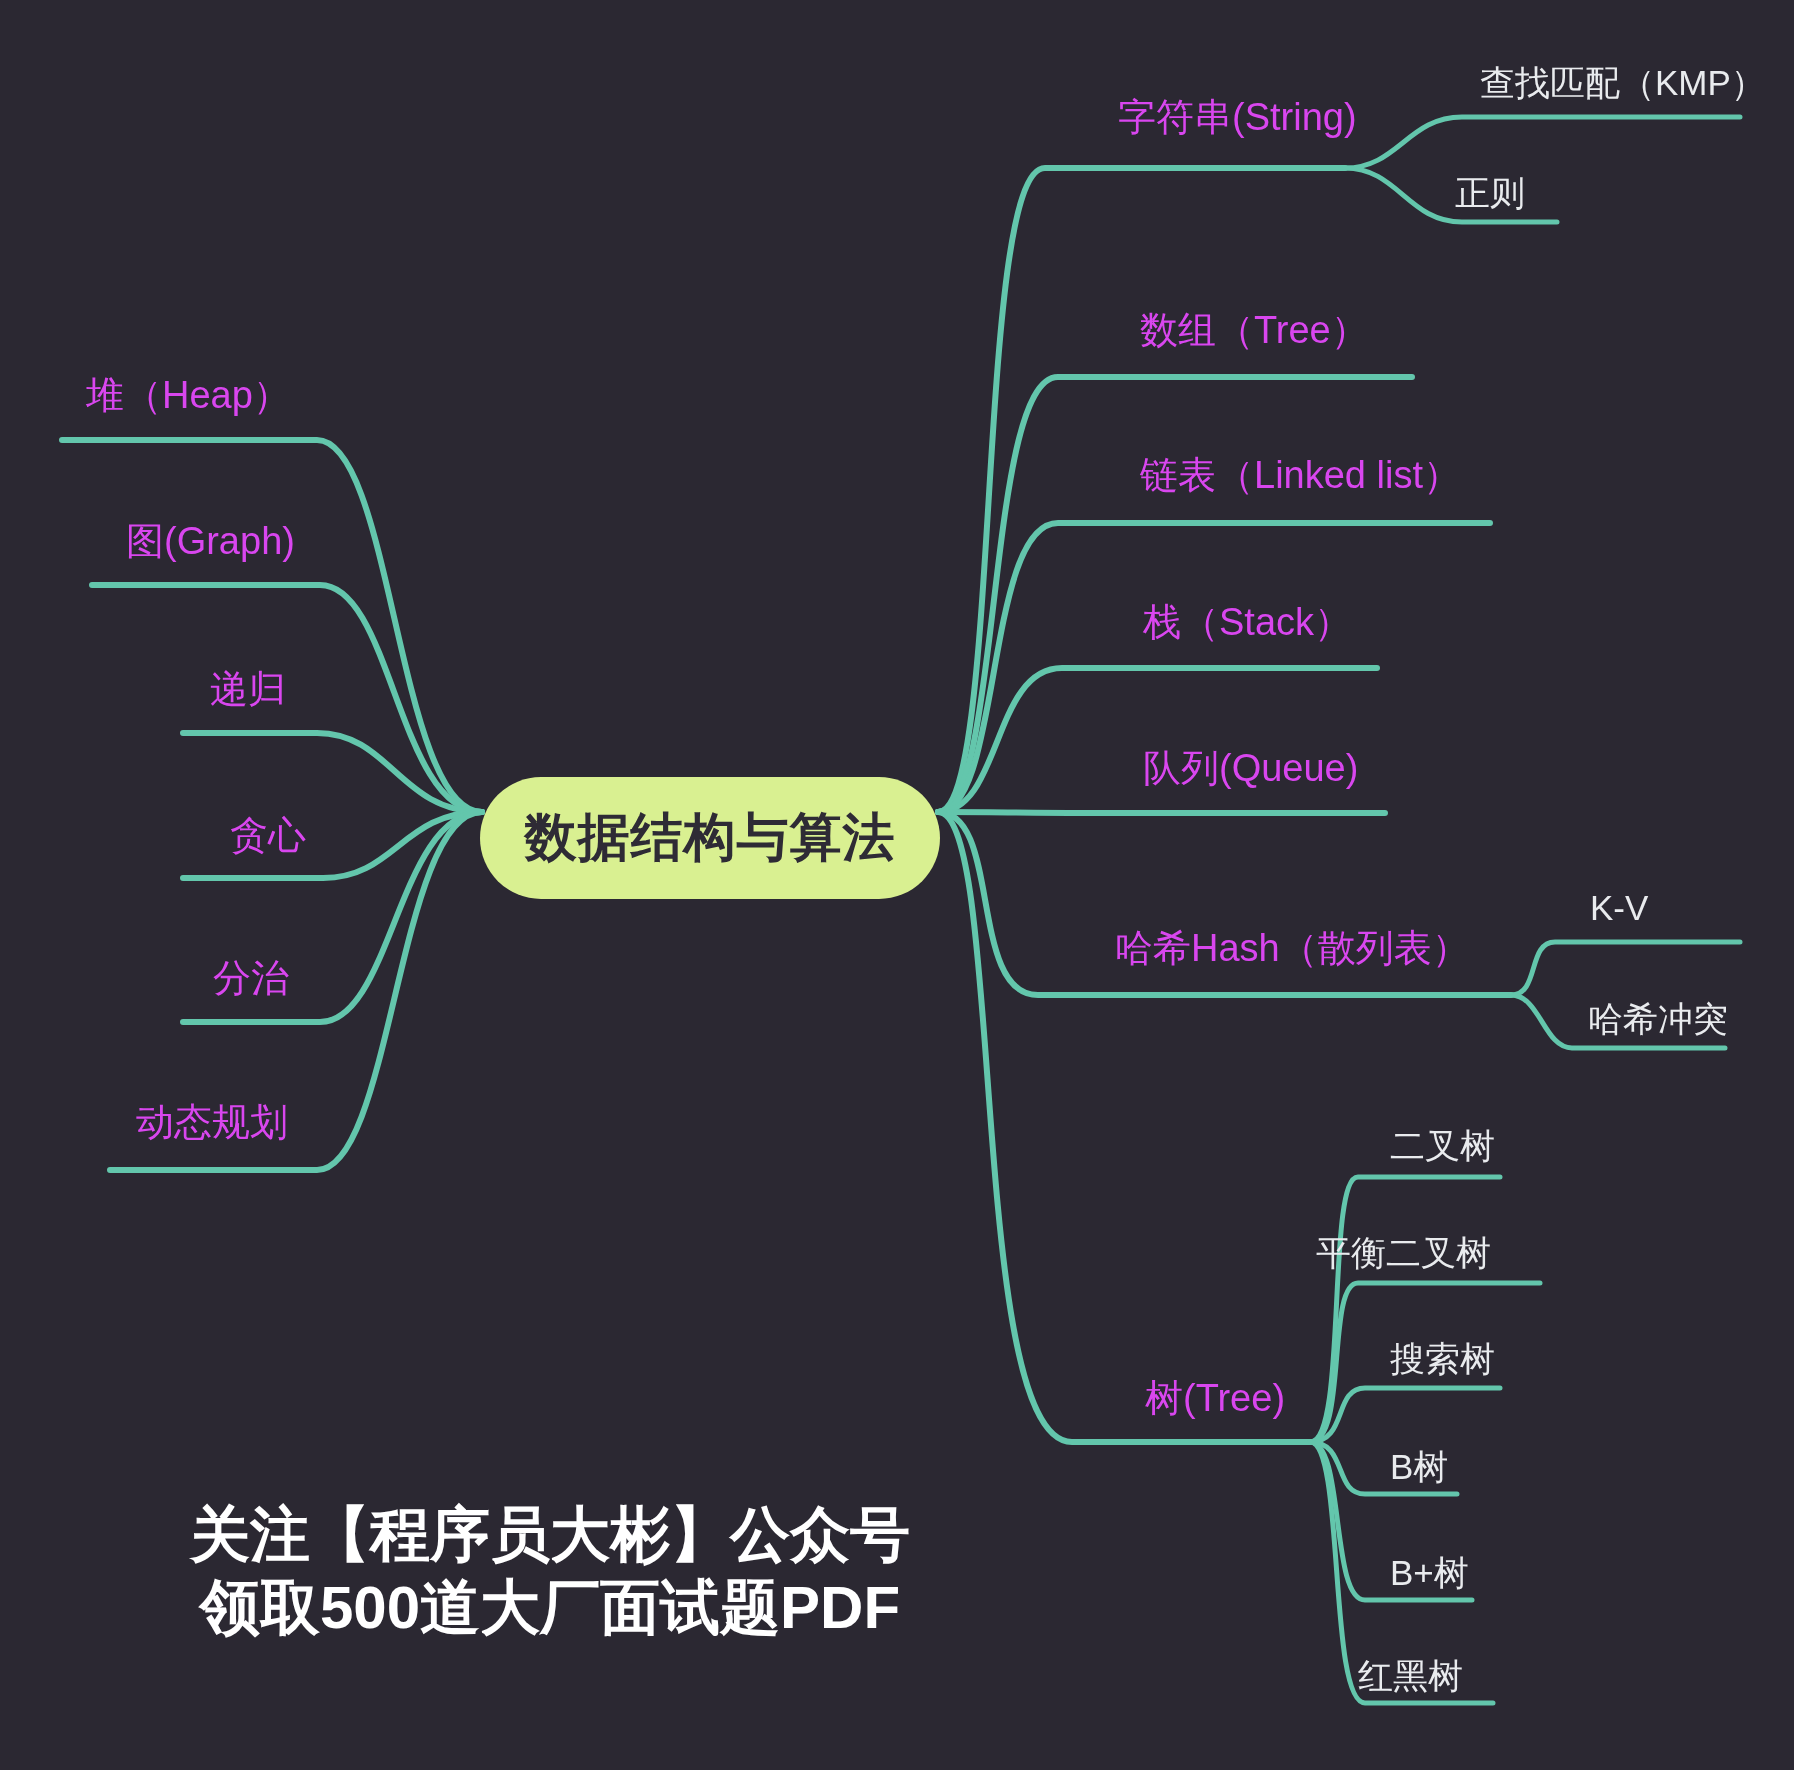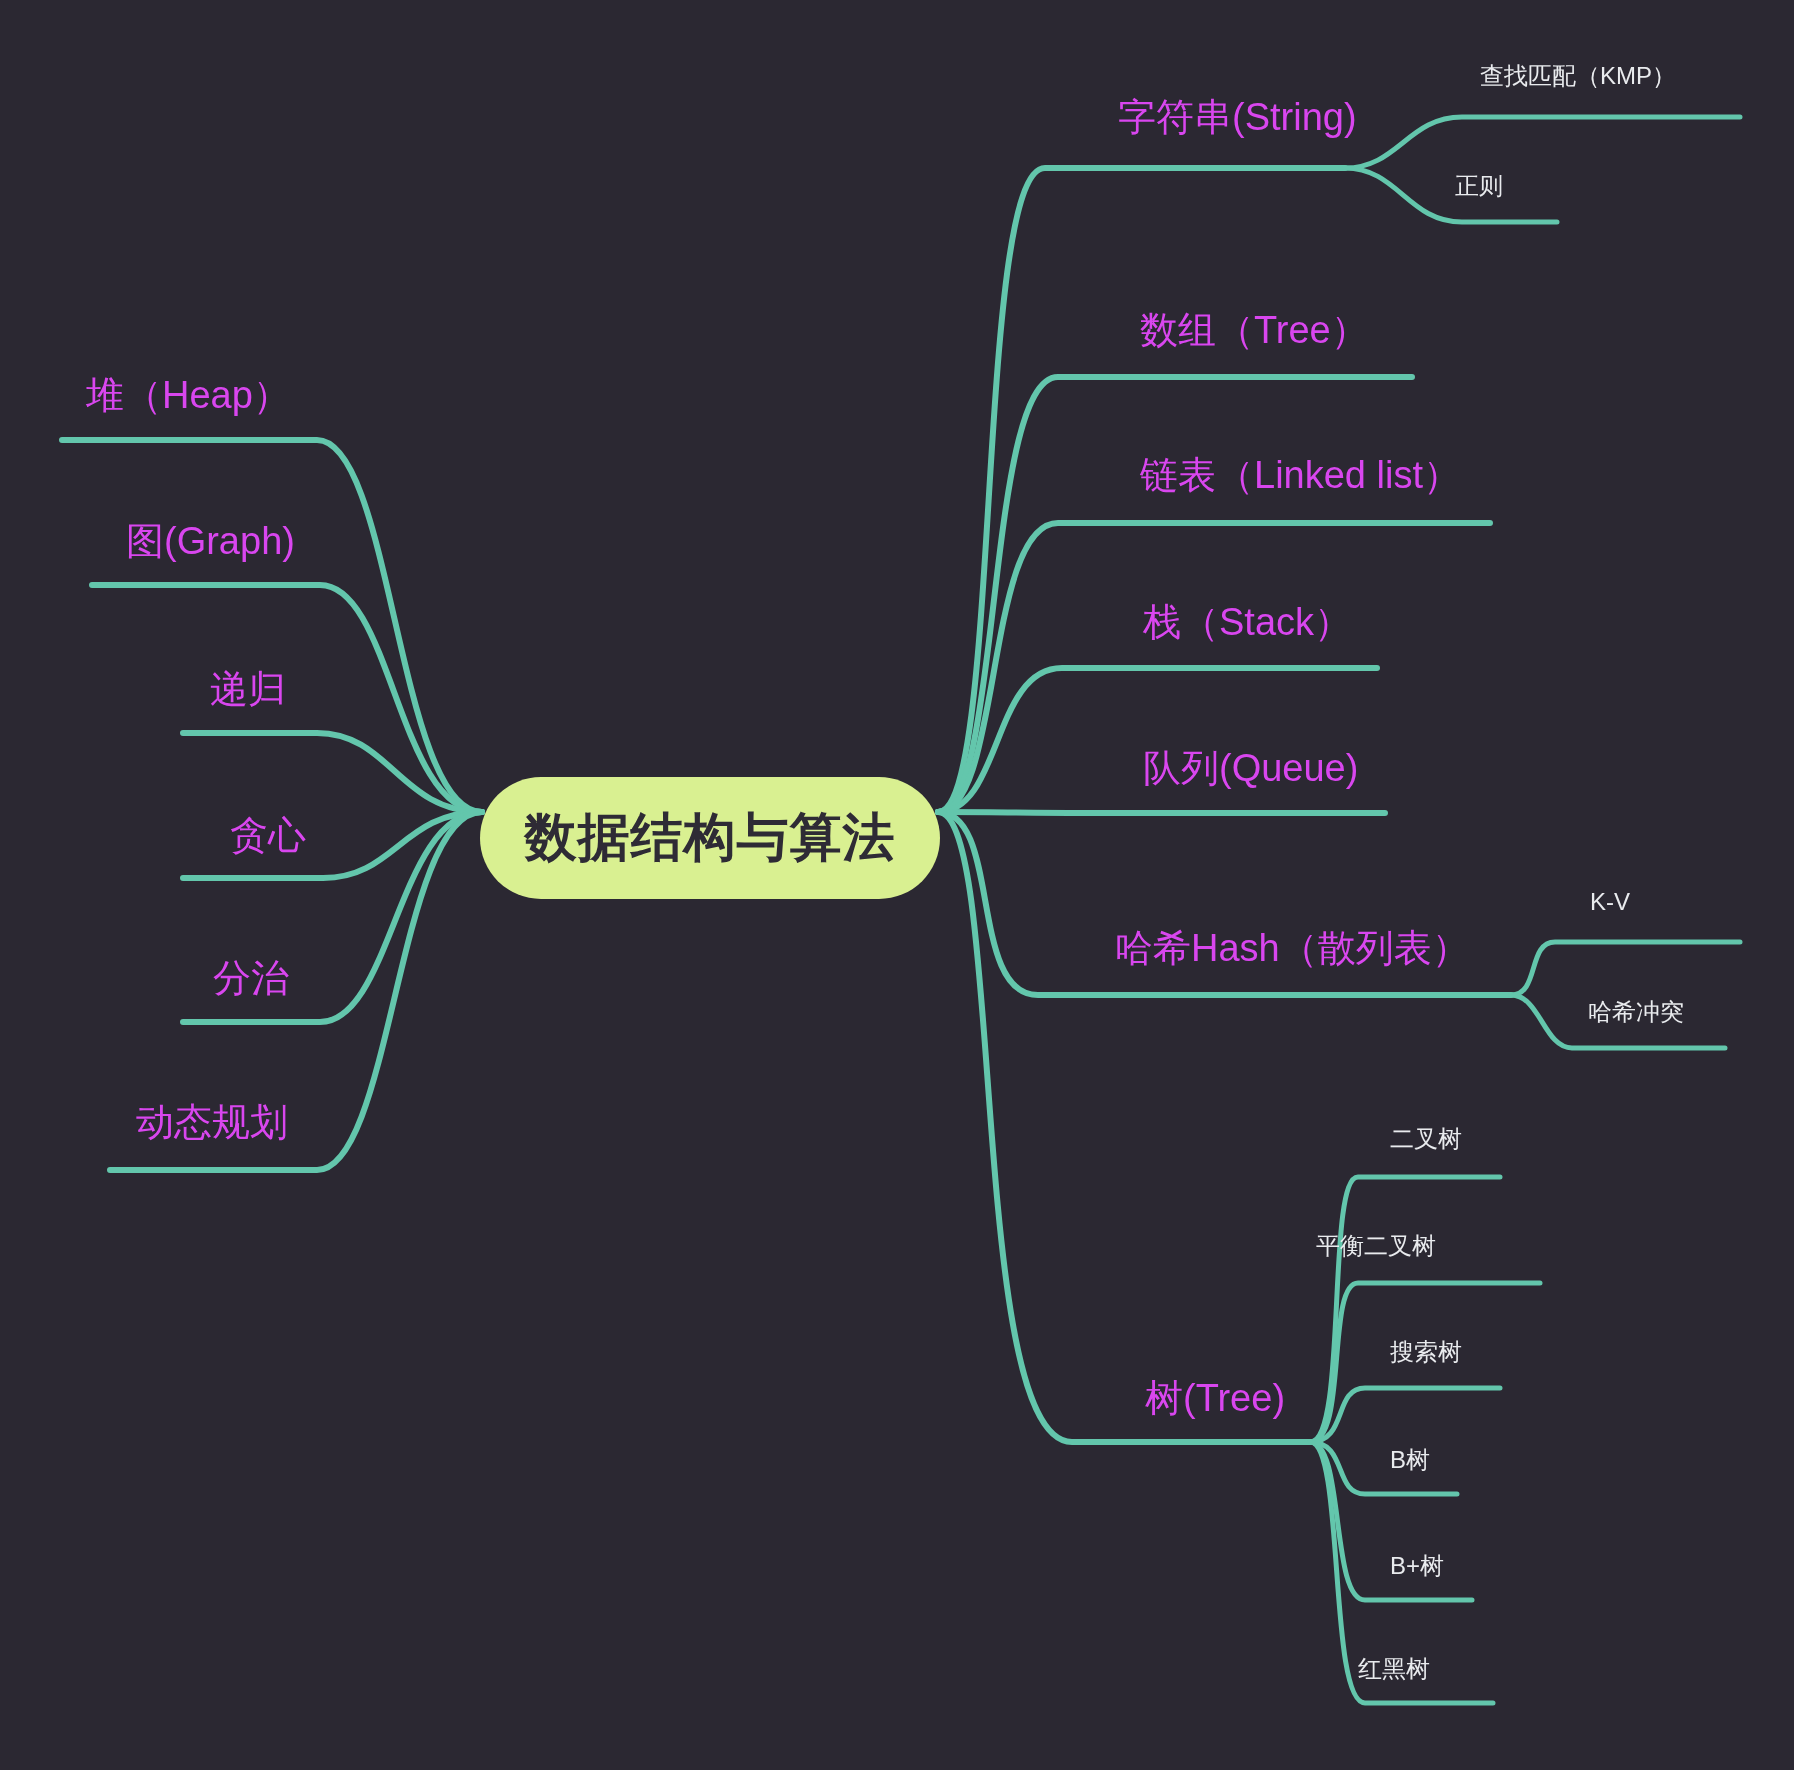--- a/index.html
+++ b/index.html
@@ -14,21 +14,21 @@
   svg.links path{fill:none;stroke:#63c6ac;stroke-linecap:round;}
   svg.links path.lv1{stroke-width:6px;}
   svg.links path.lv2{stroke-width:5px;}
   .label{
     position:absolute;
     color:#d946ef;
     white-space:nowrap;
     font-size:38px;
     letter-spacing:0px;
   }
-  .label.child{font-size:24px;color:#e9ebee;}
+  .label.child{font-size:35px;color:#e9ebee;}
   .center-pill{
     position:absolute;
     left:480px;top:745px;
     width:460px;height:122px;
     background:#d9f091;
     border-radius:61px;
     display:flex;align-items:center;justify-content:center;margin-top:32px;
   }
   .center-pill span{
     font-size:52px;
@@ -104,14 +104,18 @@
   <div class="label child" style="left:1588px;top:996px">哈希冲突</div>
 
   <div class="label" style="left:1145px;top:1373px">树(Tree)</div>
   <div class="label child" style="left:1390px;top:1123px">二叉树</div>
   <div class="label child" style="left:1316px;top:1230px">平衡二叉树</div>
   <div class="label child" style="left:1390px;top:1336px">搜索树</div>
   <div class="label child" style="left:1390px;top:1444px">B树</div>
   <div class="label child" style="left:1390px;top:1550px">B+树</div>
   <div class="label child" style="left:1358px;top:1653px">红黑树</div>
 
+  <div class="footer">
+    <div>关注【程序员大彬】公众号</div>
+    <div>领取500道大厂面试题PDF</div>
+  </div>
 
 </div>
 
 </body></html>

